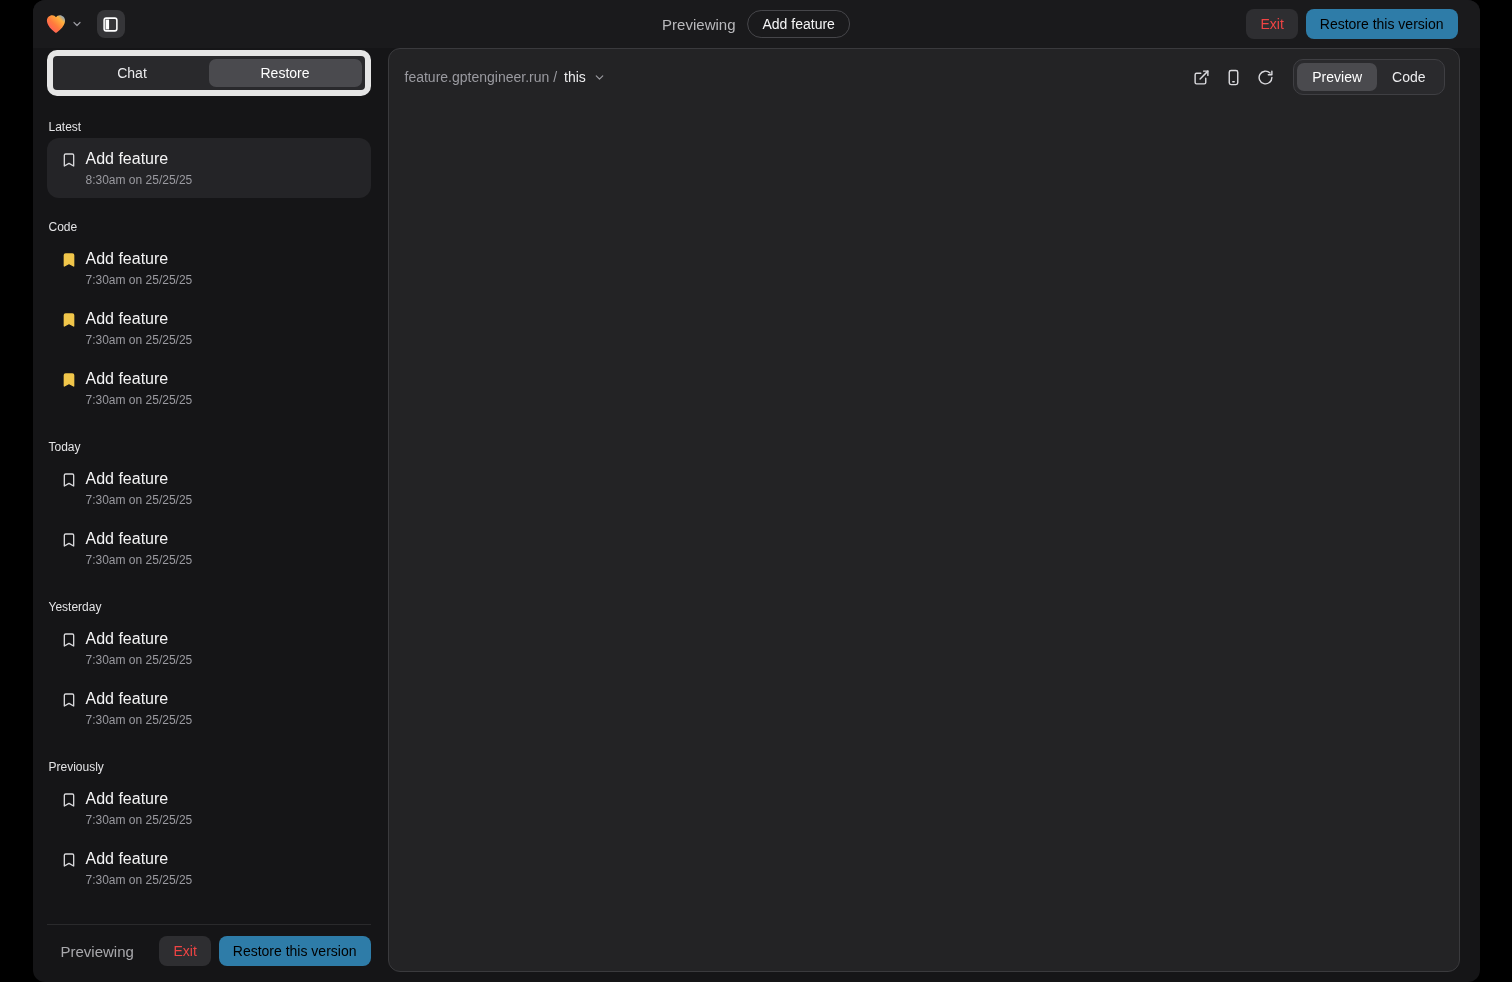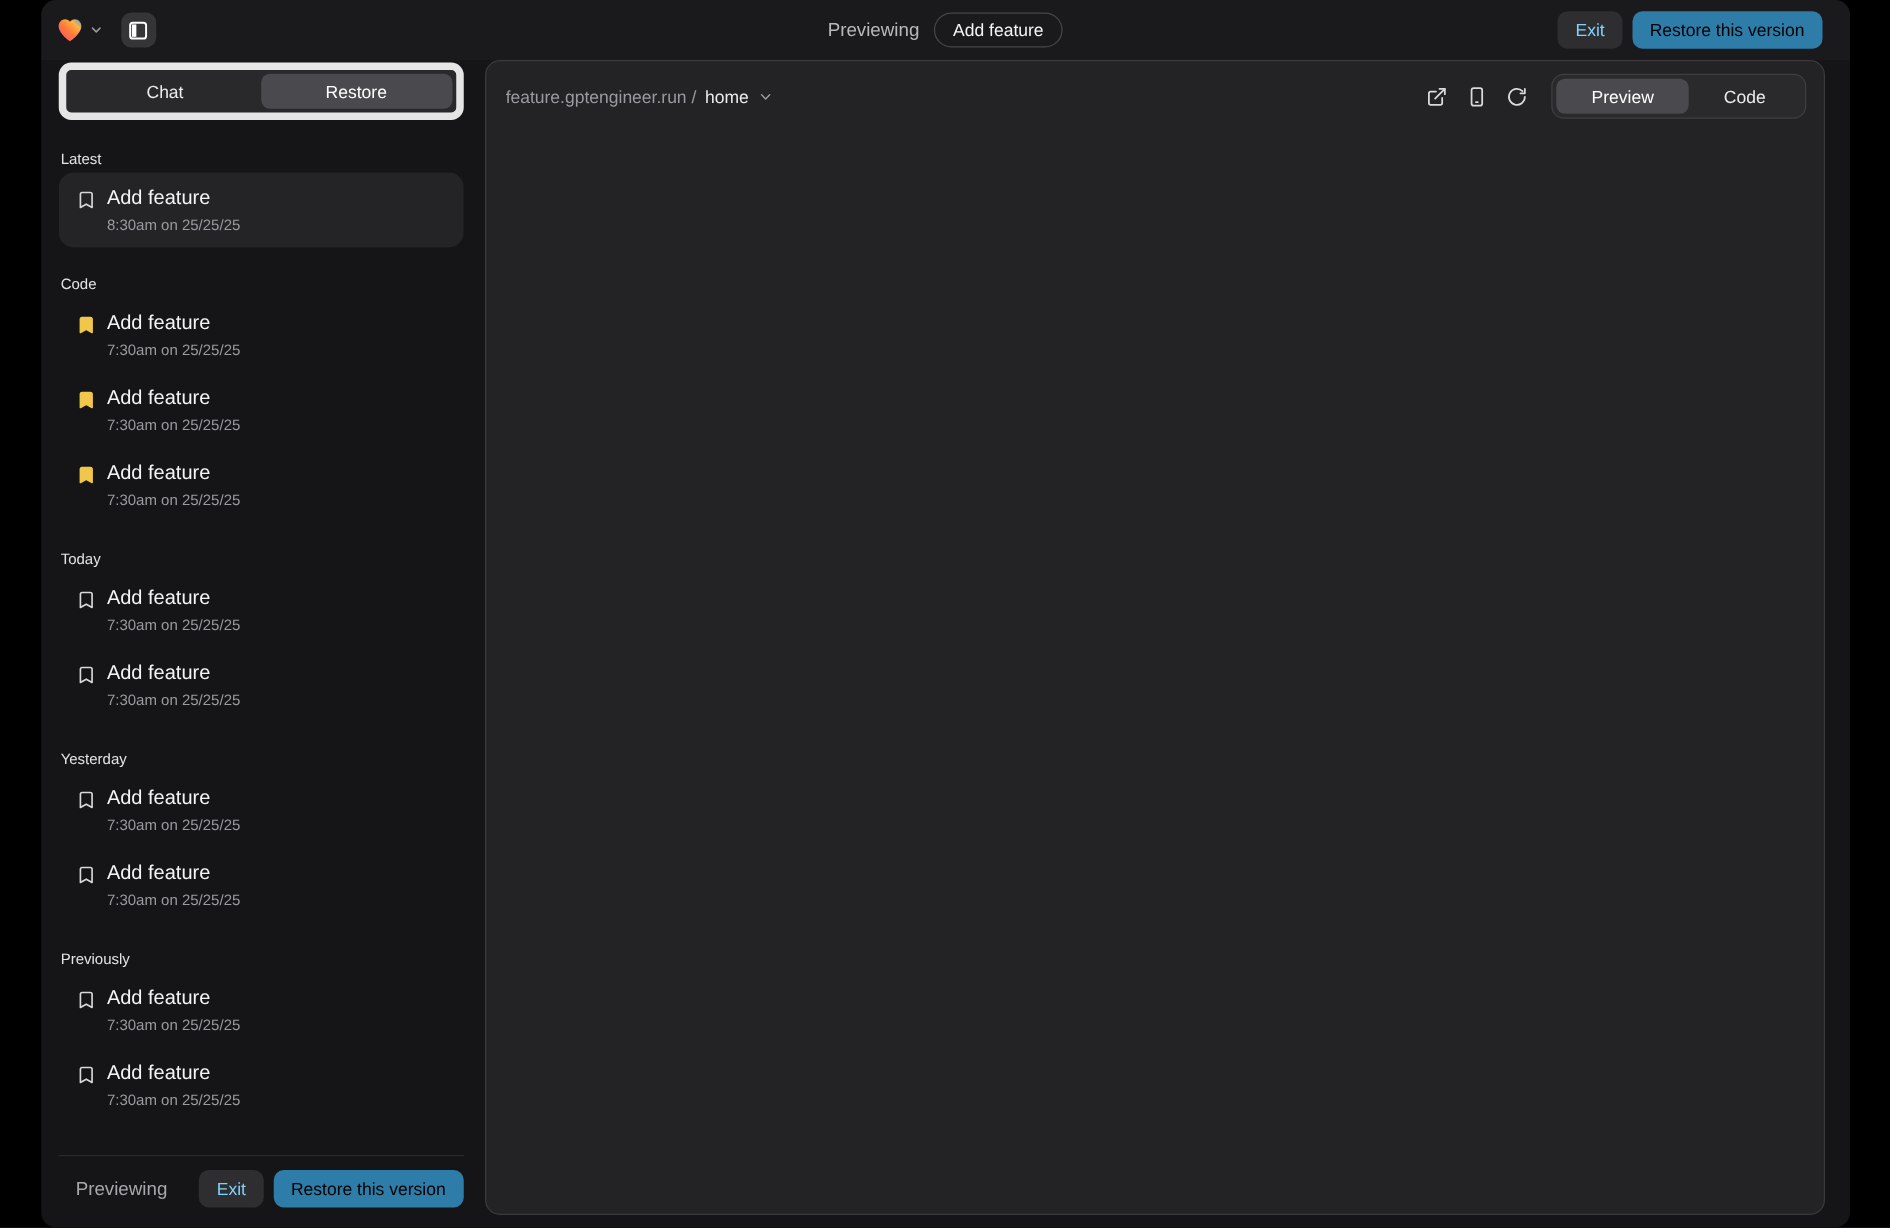--- a/index.html
+++ b/index.html
@@ -48,21 +48,21 @@
     border:1px solid #46464a;border-radius:999px;
     padding:5px 14px;color:#f5f5f6;font-size:14px;font-weight:500;
     background:transparent;cursor:pointer;
   }
   .topbar-right{margin-left:auto;display:flex;align-items:center;gap:8px}
   .btn{
     border:none;border-radius:8px;font-size:14px;font-weight:500;
     padding:7px 14px;cursor:pointer;
     font-family:"Liberation Sans","DejaVu Sans",sans-serif;
   }
-  .btn-dark{background:#2e2e31;color:#7dd3fc}
+  .btn-dark{background:#2e2e31;color:#ef4444}
   .btn-accent{background:var(--accent);color:#000000}
   
   .content{
     flex:1;display:flex;min-height:0;
     padding:0 20px 10px 14px;gap:17px;
   }
   
   .sidebar{width:324px;flex:0 0 324px;display:flex;flex-direction:column;min-height:0}
   .seg-control{
     display:flex;background:#29292c;border:6px solid #e5e5e5;border-radius:10px;
@@ -107,21 +107,21 @@
   .url-page{color:#ececee;font-weight:500}
   .panel-actions{margin-left:auto;display:flex;align-items:center;gap:4px}
   .ghost-btn{
     width:28px;height:28px;background:transparent;border:none;border-radius:6px;
     display:flex;align-items:center;justify-content:center;cursor:pointer;
   }
   .panel-seg{
     display:flex;background:#2a2a2d;border:1px solid #3f3f43;border-radius:10px;
     padding:3px;margin-left:10px;
   }
-  .panel-seg .seg{flex:0 0 auto;padding:6px 28px}
+  .panel-seg .seg{flex:0 0 auto;padding:6px 15px}
   .preview-area{flex:1}
 </style>
 </head>
 <body>
 
 <div class="window">
 
   <div class="topbar">
     <div class="topbar-left">
       <div class="logo-wrap">
@@ -277,21 +277,21 @@
           <button class="btn btn-dark">Exit</button>
           <button class="btn btn-accent">Restore this version</button>
         </div>
       </div>
     </div>
 
     <div class="main-panel">
       <div class="panel-header">
         <div class="url-bar">
           <span class="url-prefix">feature.gptengineer.run /</span>
-          <span class="url-page">home</span>
+          <span class="url-page">this</span>
           <span style="display:flex">
             <svg width="13" height="13" viewBox="0 0 24 24" fill="none" stroke="#9a9aa0" stroke-width="2.2" stroke-linecap="round" stroke-linejoin="round">
                 <polyline points="6 9 12 15 18 9"></polyline>
               </svg>
           </span>
         </div>
 
         <div class="panel-actions">
           <button class="ghost-btn">
             <span style="display:flex">

